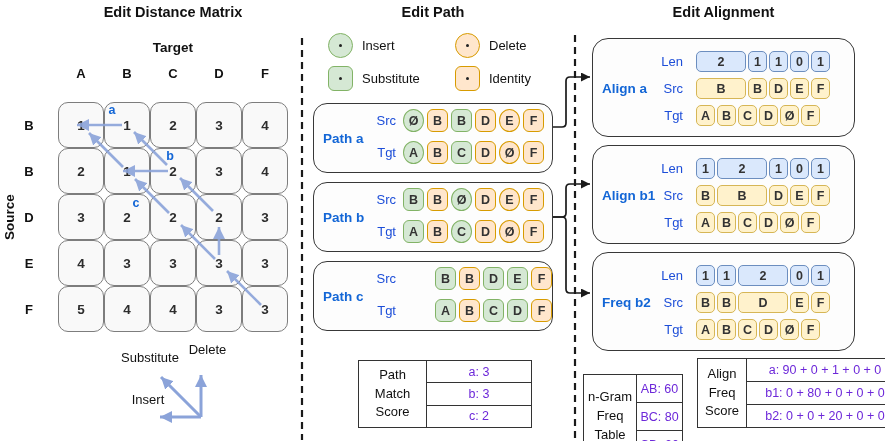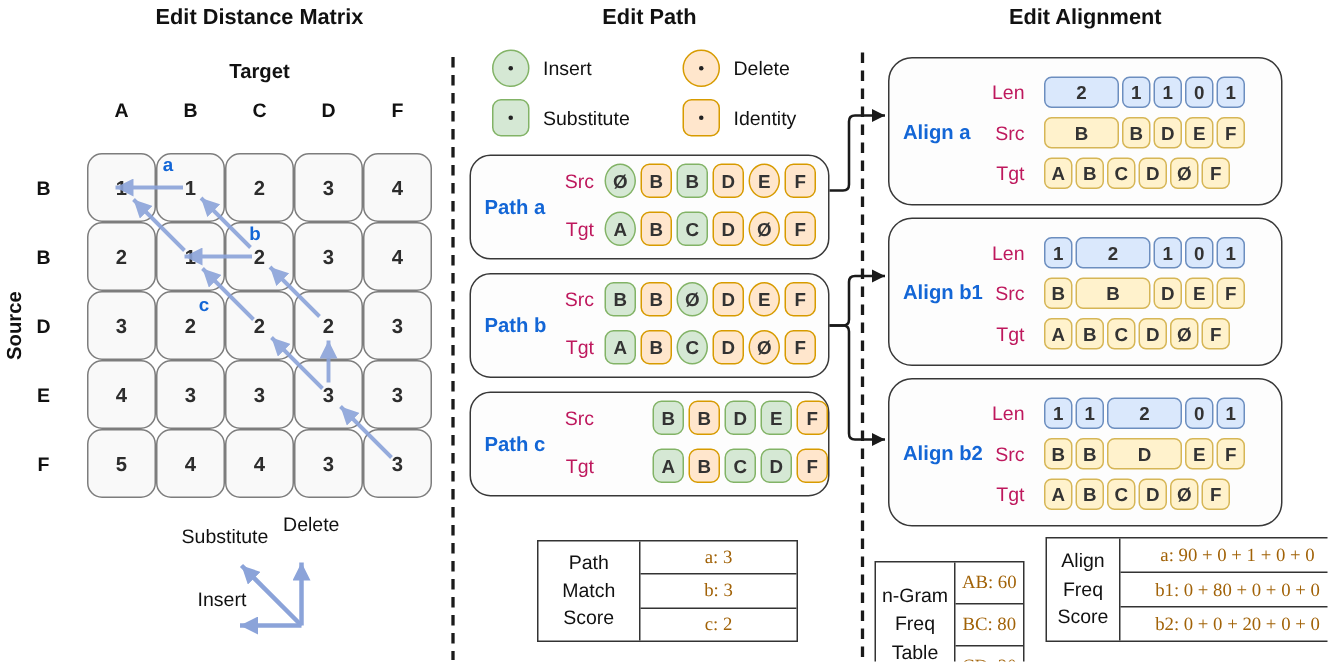--- a/index.html
+++ b/index.html
@@ -26,34 +26,34 @@
     font-size:12.5px;font-weight:600;color:#333;box-sizing:border-box;border:1.6px solid;flex:none;}
   .token.big{width:25px;height:25px;}
   .token.circle{border-radius:50%;}
   .token.green{background:var(--green-fill);border-color:var(--green-border);}
   .token.orange{background:var(--orange-fill);border-color:var(--orange-border);}
   .dot{width:3px;height:3px;border-radius:50%;background:#222;}
   .pbox{position:absolute;left:313px;width:240px;height:70px;border:1.7px solid #383838;
     border-radius:14px;background:#fdfdfd;box-sizing:border-box;}
   .pbox-label,.abox-label{position:absolute;left:9px;top:50%;transform:translateY(-50%);
     color:var(--accent);font-weight:bold;font-size:13.5px;}
-  .rowlab{position:absolute;text-align:right;font-size:13px;color:#be185d;}
+  .rowlab{position:absolute;text-align:right;font-size:13px;color:#1d4ed8;}
   .tokrow{position:absolute;display:flex;gap:3px;}
   .abox{position:absolute;left:592px;width:263px;height:99px;border:1.7px solid #383838;
     border-radius:16px;background:#fdfdfd;box-sizing:border-box;}
   .acell{height:21px;border-radius:5px;display:flex;align-items:center;justify-content:center;
     font-size:12.5px;font-weight:600;color:#333;box-sizing:border-box;border:1.4px solid;flex:none;}
   .acell.blue{background:var(--blue-fill);border-color:var(--blue-border);}
   .acell.yellow{background:var(--yellow-fill);border-color:var(--yellow-border);}
   .vtable{position:absolute;display:flex;border:1.6px solid #333;background:#fff;box-sizing:border-box;}
   .vtable .hd{display:flex;align-items:center;justify-content:center;text-align:center;
     white-space:pre-line;font-size:13px;color:#111;border-right:1.6px solid #333;line-height:1.45;}
   .vtable .rows{display:flex;flex-direction:column;flex:1;}
   .vtable .trow{flex:1;display:flex;align-items:center;justify-content:center;
-    font-size:12.5px;color:#a16207;border-top:1.5px solid #333;font-family:Liberation Serif, serif;}
+    font-size:12.5px;color:#6d28d9;border-top:1.5px solid #333;}
   .vtable .trow:first-child{border-top:none;}
   svg#overlay{position:absolute;left:0;top:0;pointer-events:none;z-index:5;}
 </style>
 </head>
 <body>
 
 <div class="stage">
 
   <div class="abs sublabel" style="left:58px;top:40px;width:230px">Target</div>
   <div class="abs title" style="left:58px;top:4px;width:230px">Edit Distance Matrix</div>
@@ -259,21 +259,21 @@
         <div class="tokrow" style="left: 103px; top: 66px; gap: 2px;">
           <div class="acell yellow" style="width: 19px;">A</div>
           <div class="acell yellow" style="width: 19px;">B</div>
           <div class="acell yellow" style="width: 19px;">C</div>
           <div class="acell yellow" style="width: 19px;">D</div>
           <div class="acell yellow" style="width: 19px;">Ø</div>
           <div class="acell yellow" style="width: 19px;">F</div>
         </div>
       </div>
       <div class="abox" style="top: 252px;">
-        <div class="abox-label">Align b2</div>
+        <div class="abox-label">Freq b2</div>
         <div class="rowlab" style="left: 50px; width: 40px; top: 15px;">Len</div>
         <div class="tokrow" style="left: 103px; top: 12px; gap: 2px;">
           <div class="acell blue" style="width: 19px;">1</div>
           <div class="acell blue" style="width: 19px;">1</div>
           <div class="acell blue" style="width: 50px;">2</div>
           <div class="acell blue" style="width: 19px;">0</div>
           <div class="acell blue" style="width: 19px;">1</div>
         </div>
         <div class="rowlab" style="left: 50px; width: 40px; top: 42px;">Src</div>
         <div class="tokrow" style="left: 103px; top: 39px; gap: 2px;">

